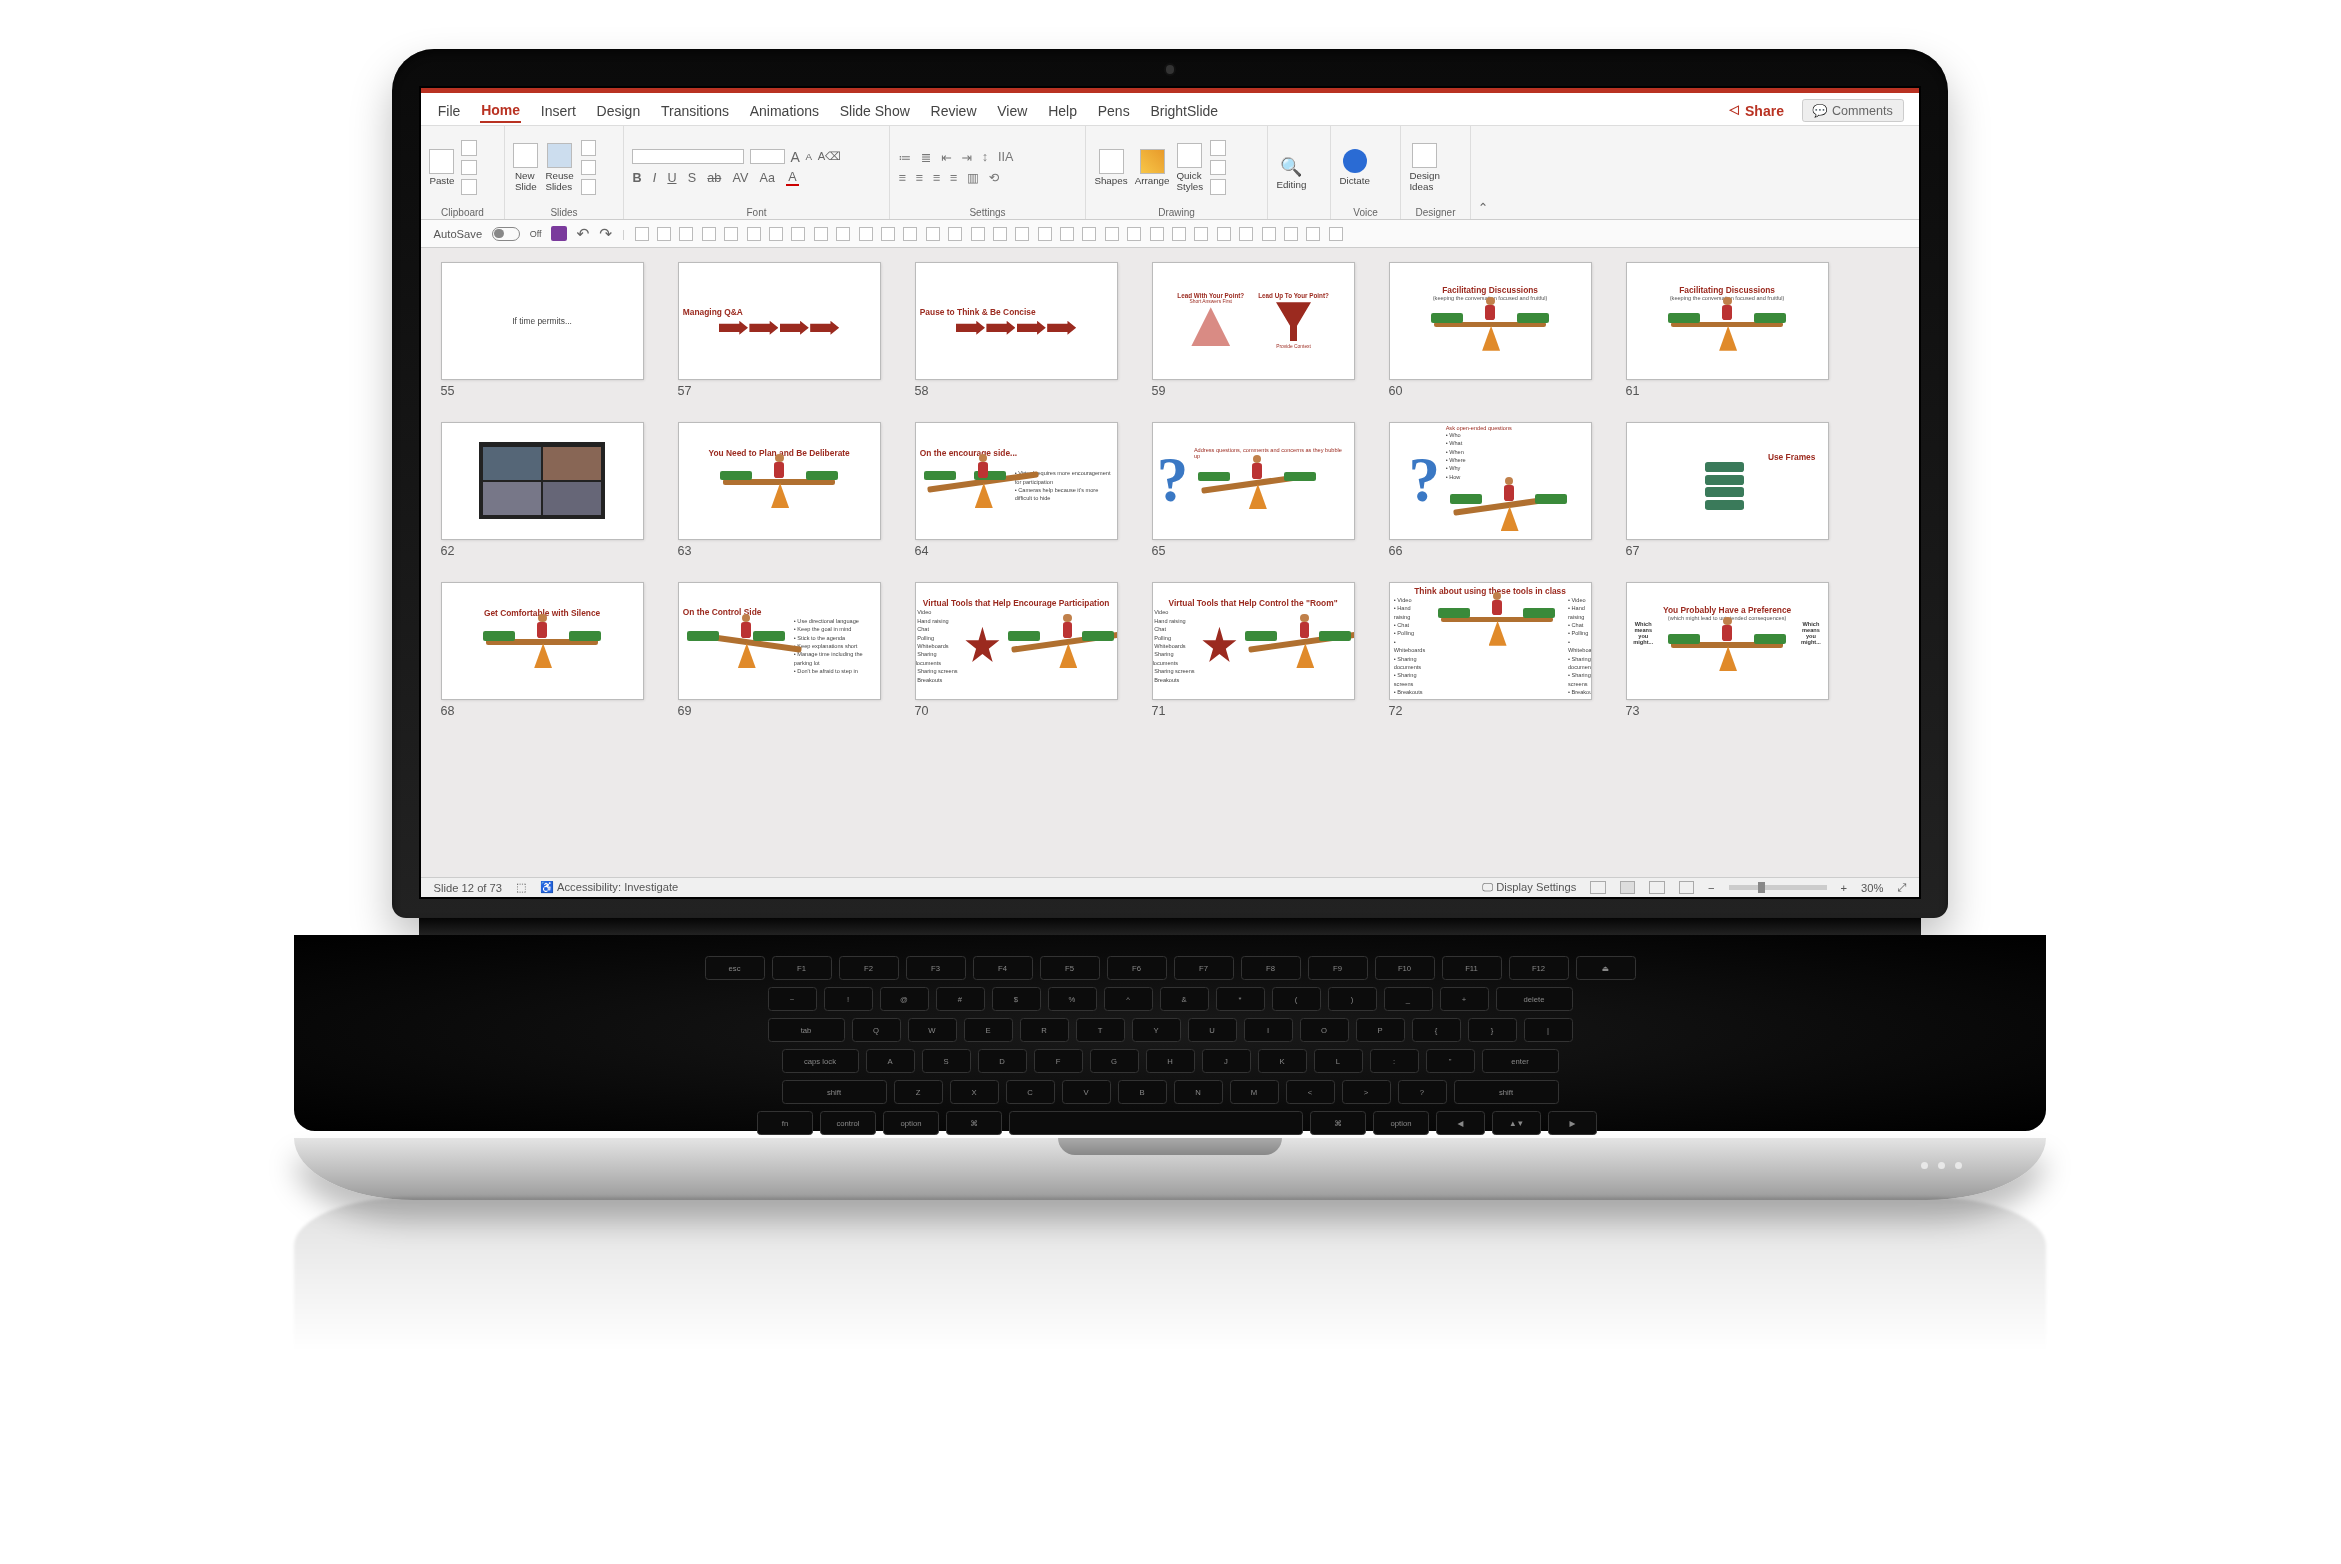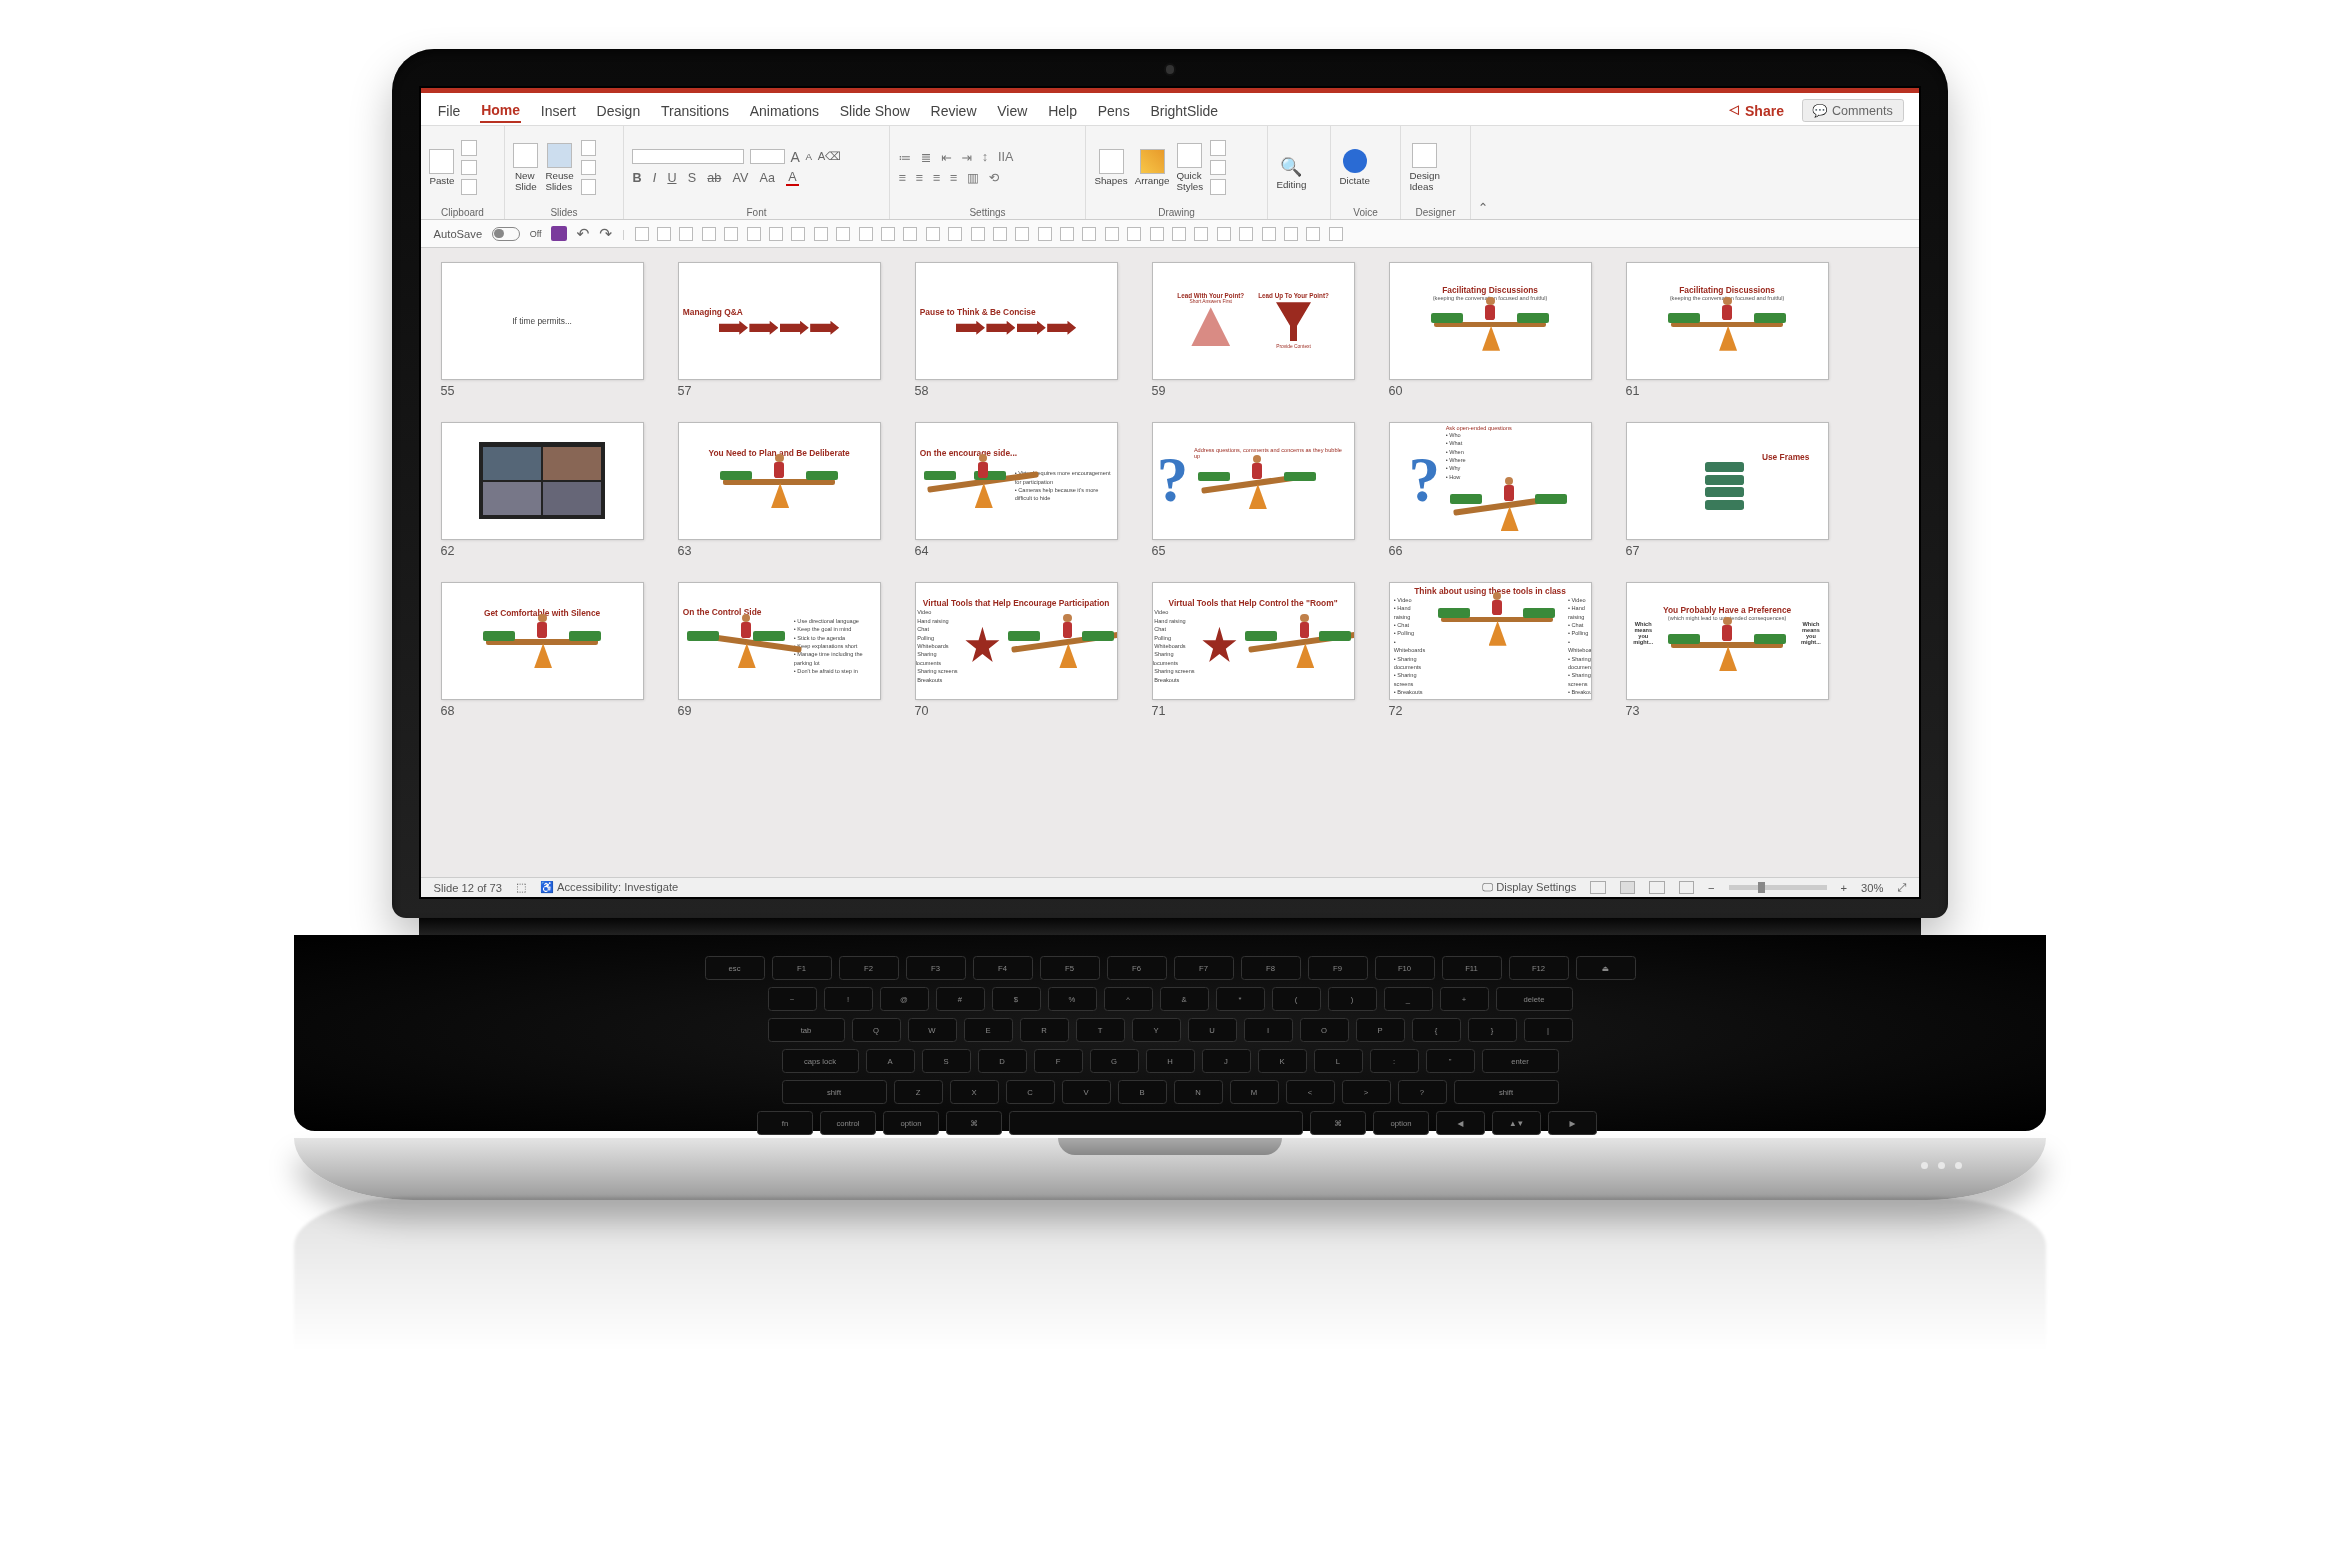--- a/index.html
+++ b/index.html
@@ -463,21 +463,21 @@
                           <div class="pbody"></div>
                         </div>
                       </div>
                     </div>
                   </div>
                 </div>
                 <div class="num">66</div>
               </div>
               <div class="slide">
                 <div class="thumb">
-                  <div class="sl-title" style="align-self:flex-end;margin-right:14px">Use Frames</div>
+                  <div class="sl-title" style="align-self:flex-end;margin-right:8px">Use Frames</div>
                   <div class="frames">
                     <div class="tags">
                       <div class="tag"></div>
                       <div class="tag"></div>
                       <div class="tag"></div>
                       <div class="tag"></div>
                     </div>
                     <div class="lines">
                       <div class="line"></div>
                       <div class="line"></div>

